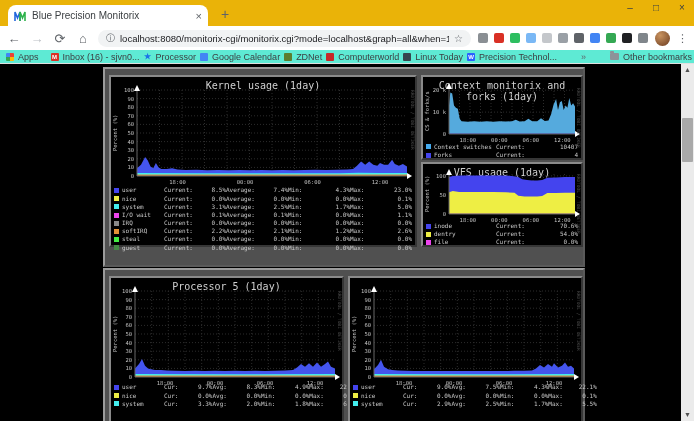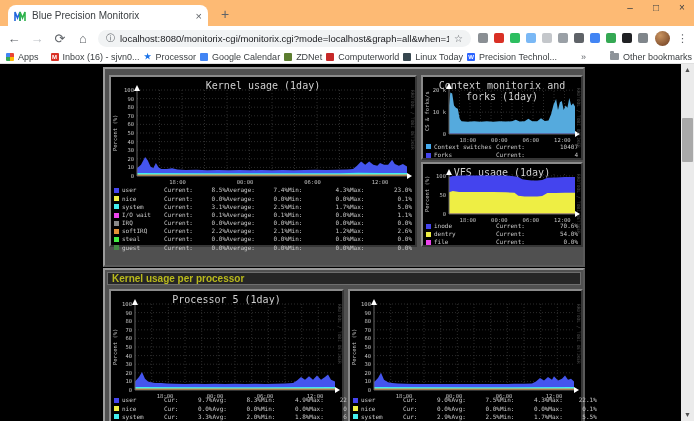--- a/index.html
+++ b/index.html
@@ -1,20 +1,20 @@
 <!DOCTYPE html>
 <html><head>
 <meta charset="utf-8">
 <style>
   * { margin:0; padding:0; box-sizing:border-box; }
   html,body { width:694px; height:421px; overflow:hidden; font-family:"Liberation Sans", sans-serif; }
   .browser { position:relative; width:694px; height:421px; background:#000; }
 
   
-  .tabstrip { position:absolute; top:0; left:0; right:0; height:35px; background:#fdba74; }
+  .tabstrip { position:absolute; top:0; left:0; right:0; height:35px; background:#eab308; }
   .tab { position:absolute; left:8px; top:5px; width:200px; height:21px; background:#fff;
          border-radius:8px 8px 0 0; display:flex; align-items:center; padding:0 6px; }
   .favicon { width:12px; height:12px; margin-right:6px; flex:none; }
   .tab-title { font-size:10px; color:#3c4043; white-space:nowrap; overflow:hidden; flex:1; }
   .tab-close { color:#5f6368; font-size:11px; margin-left:4px; cursor:pointer; }
   .newtab { position:absolute; left:216px; top:6px; width:18px; height:18px; color:#5f6368;
             font-size:14px; text-align:center; line-height:17px; }
   .wincontrols { position:absolute; right:6px; top:2px; display:flex; gap:14px; color:#3c4043; font-size:10px; }
   .wincontrols span { width:12px; text-align:center; }
 
@@ -27,21 +27,21 @@
             align-items:center; padding:0 8px; gap:5px; min-width:0; }
   .urlbar .info { color:#5f6368; font-size:9px; }
   .urltext { font-size:9.5px; color:#202124; white-space:nowrap; overflow:hidden; flex:1; }
   .urlbar .star { color:#5f6368; font-size:10px; }
   .extrow { display:flex; align-items:center; gap:6px; }
   .ext { width:10px; height:10px; border-radius:2px; }
   .avatar { width:15px; height:15px; border-radius:50%; background:radial-gradient(circle at 35% 30%, #c9935f, #6b3b1f); }
   .menu3 { color:#5f6368; font-size:11px; }
 
   
-  .bmbar { position:absolute; top:50px; left:0; right:0; height:14px; background:#ffffff;
+  .bmbar { position:absolute; top:50px; left:0; right:0; height:14px; background:#5eead4;
            border-bottom:1px solid #e0e0e0; display:flex; align-items:center; padding:0 6px; gap:12px; }
   .bm { display:flex; align-items:center; gap:4px; font-size:9px; color:#3c4043; white-space:nowrap; }
   .bmicon { width:8px; height:8px; border-radius:1px; display:inline-block; font-size:8px; line-height:8px; text-align:center; color:#fff; font-weight:bold; }
   .bm-sp { flex:1; }
   .chev { color:#5f6368; font-size:9px; }
   .vsep { width:1px; height:10px; background:#dadce0; }
   .folder { width:9px; height:7px; background:#8d9399; border-radius:1px; position:relative; }
   .folder:before { content:""; position:absolute; top:-2px; left:0; width:4px; height:2px; background:#8d9399; border-radius:1px 1px 0 0; }
 
   
@@ -398,21 +398,20 @@
               <span class="sw" style="background:#EE44EE"></span>
               <span>file</span>
               <span class="ll">Current:</span>
               <span class="lv">0.0%</span>
             </div>
             <div class="gwm" style="top:10px">RRDTOOL / TOBI OETIKER</div>
           </div>
       </div>
     </div>
     <div class="panel panel2">
-      <div class="p-header">Kernel usage per processor</div>
       <div class="p-body">
         <div class="graph g-p0">
             <div class="gtitle">Processor 5  (1day)</div>
             <div class="gylab" style="top:13px;height:86px">Percent (%)</div>
             <svg style="position:absolute;left:24px;top:13px;overflow:visible" width="200" height="86">
               <line x1="16.7" y1="0" x2="16.7" y2="86" stroke="#2c2c2c" stroke-dasharray="1,2"></line>
               <line x1="33.3" y1="0" x2="33.3" y2="86" stroke="#2c2c2c" stroke-dasharray="1,2"></line>
               <line x1="50.0" y1="0" x2="50.0" y2="86" stroke="#2c2c2c" stroke-dasharray="1,2"></line>
               <line x1="66.7" y1="0" x2="66.7" y2="86" stroke="#2c2c2c" stroke-dasharray="1,2"></line>
               <line x1="83.3" y1="0" x2="83.3" y2="86" stroke="#2c2c2c" stroke-dasharray="1,2"></line>

